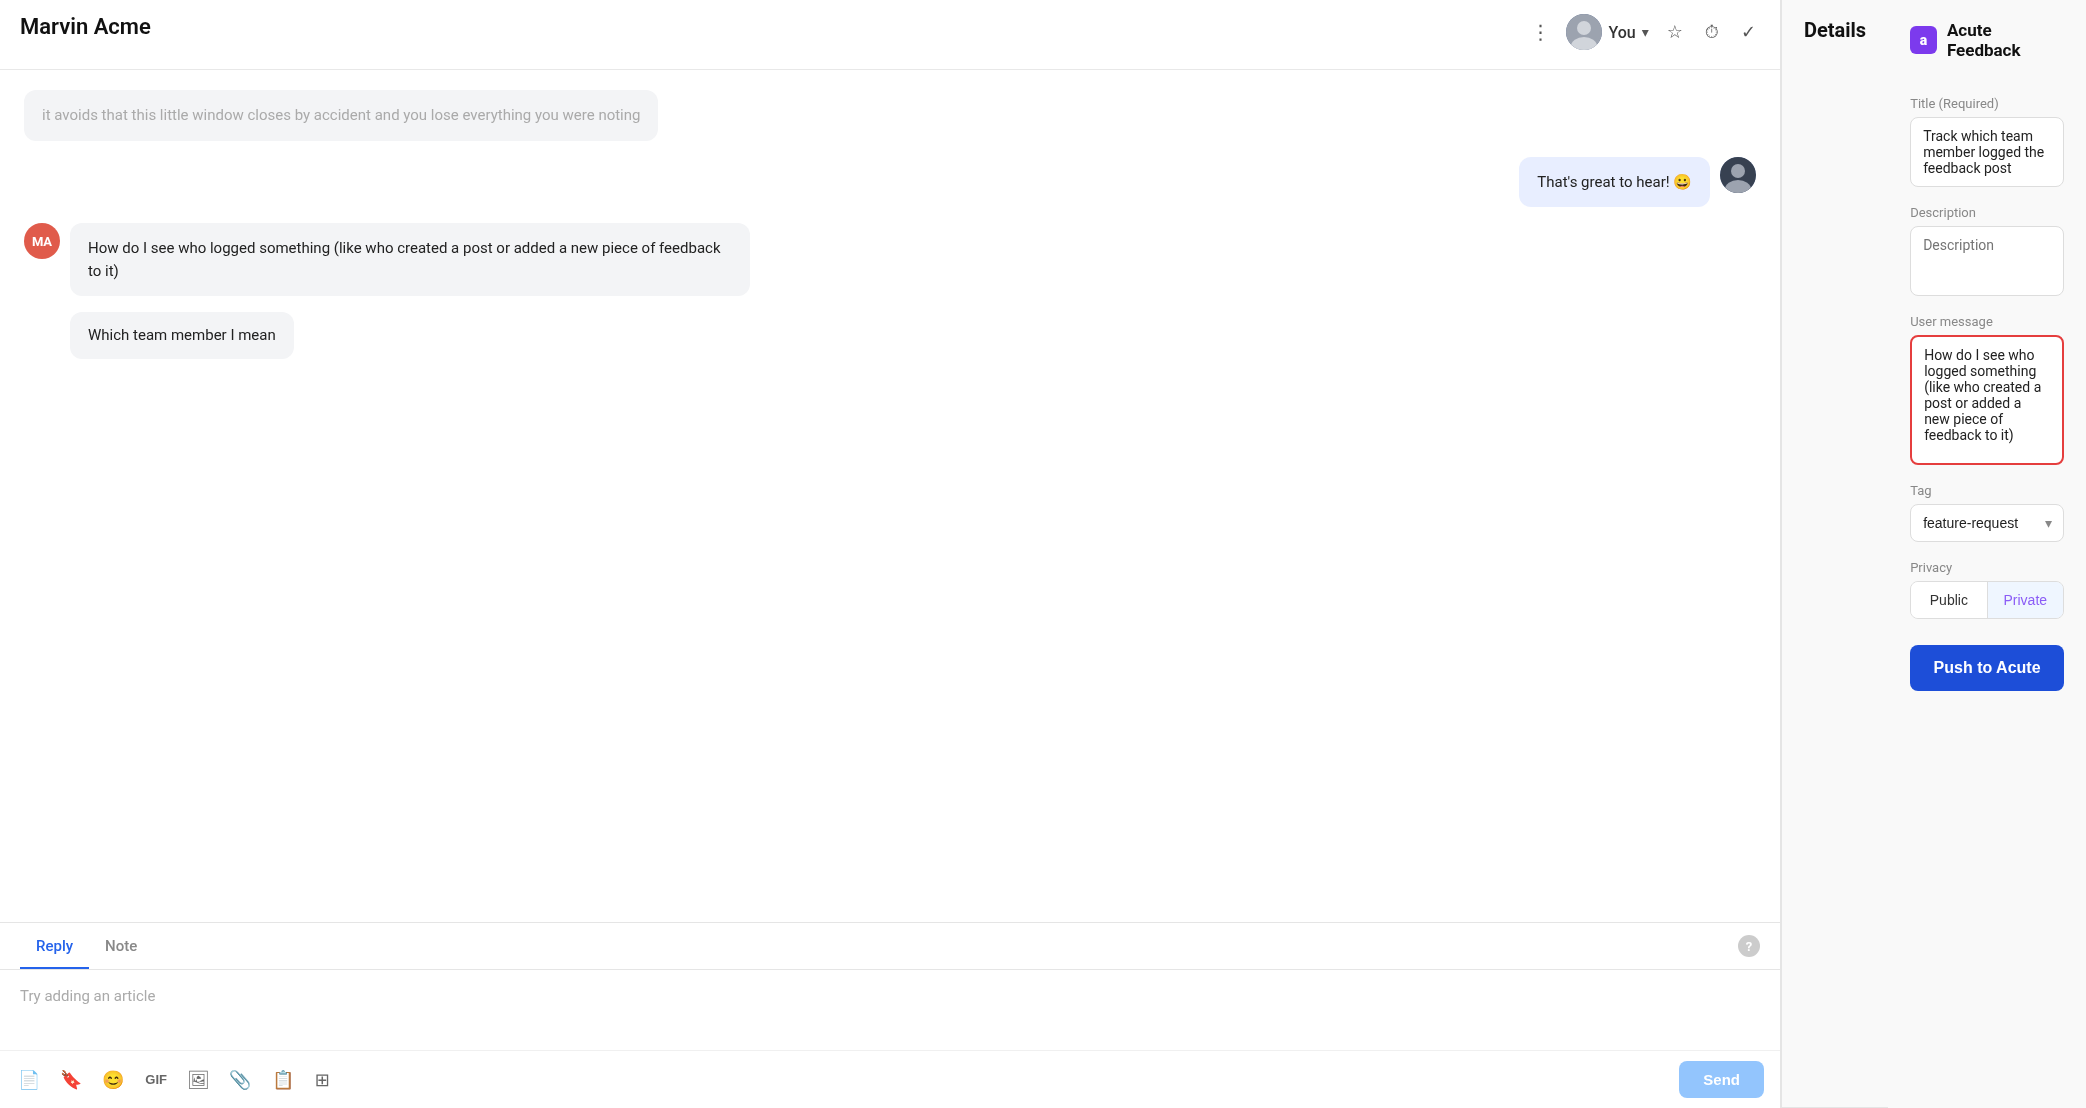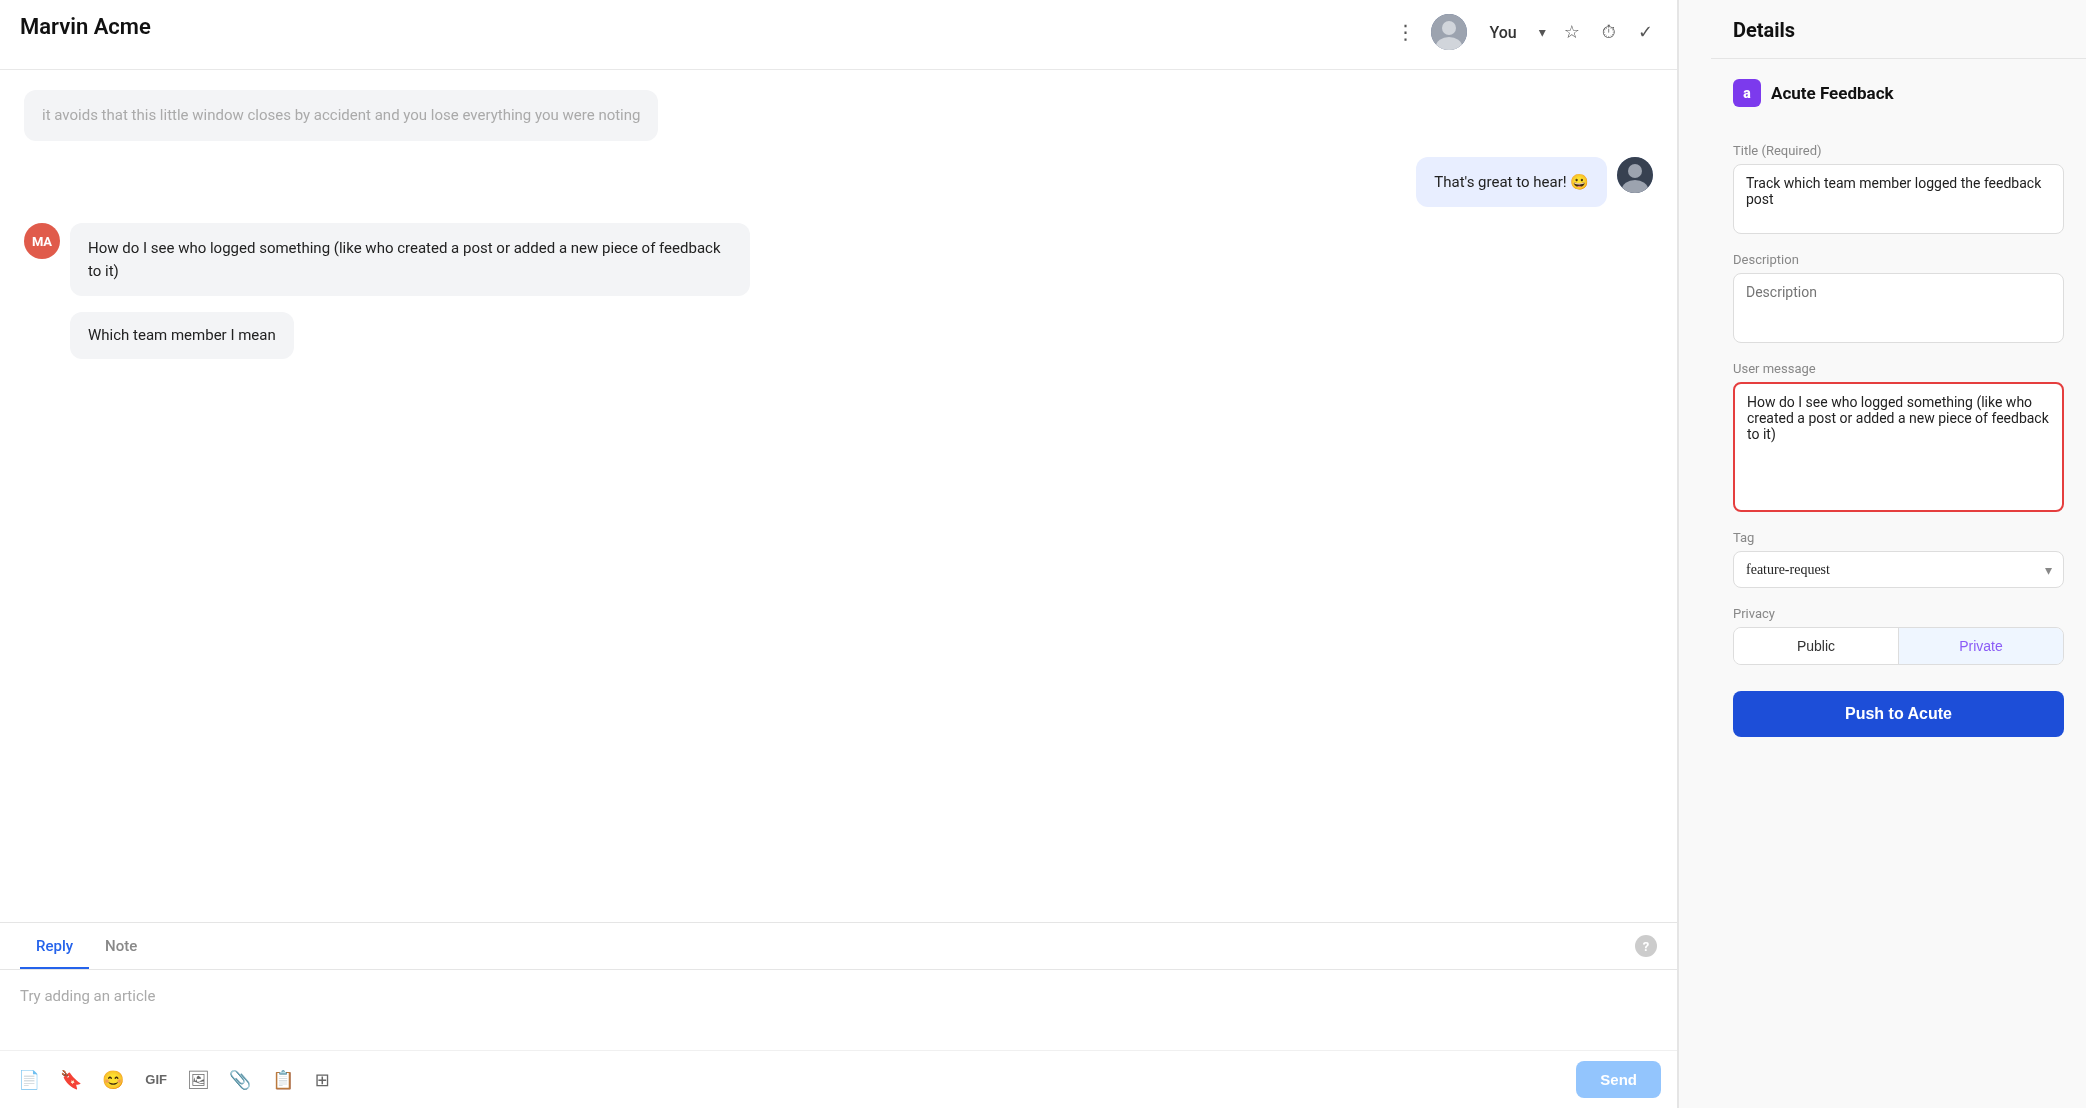--- a/index.html
+++ b/index.html
@@ -43,21 +43,21 @@
     }
     .top-bar-dots {
       font-size: 20px;
       color: #555;
       cursor: pointer;
       letter-spacing: 2px;
     }
     .avatar-group {
       display: flex;
       align-items: center;
-      gap: 22px;
+      gap: 6px;
       cursor: pointer;
     }
     .avatar {
       width: 36px;
       height: 36px;
       border-radius: 50%;
       background: #6b7a99;
       overflow: hidden;
       display: flex;
       align-items: center;
@@ -205,29 +205,28 @@
       border: none;
       border-radius: 8px;
       padding: 10px 24px;
       font-size: 15px;
       font-weight: 600;
       cursor: pointer;
     }
 
     
     .right-panel {
-      width: 408px;
+      width: 305px;
       background: #f9f9f9;
       border-left: 1px solid #e5e5e5;
       display: flex;
-      flex-direction: column;
+      flex-direction: row;
       overflow-y: auto;
       flex-shrink: 0;
       position: relative;
-      padding-left: 32px;
     }
     .right-panel-header {
       padding: 18px 22px 16px;
       border-bottom: 1px solid #e5e5e5;
       background: #f9f9f9;
     }
     .right-panel-title {
       font-size: 20px;
       font-weight: 700;
       color: #111;
@@ -292,21 +291,21 @@
       width: 100%;
       border: 1px solid #ddd;
       border-radius: 8px;
       padding: 10px 12px;
       font-size: 14px;
       color: #222;
       background: #fff;
       appearance: none;
       -webkit-appearance: none;
       cursor: pointer;
-      font-family: Liberation Serif, serif;
+      font-family: Liberation Sans, sans-serif;
       outline: none;
     }
     .select-wrapper {
       position: relative;
     }
     .select-arrow {
       position: absolute;
       right: 12px;
       top: 50%;
       transform: translateY(-50%);

